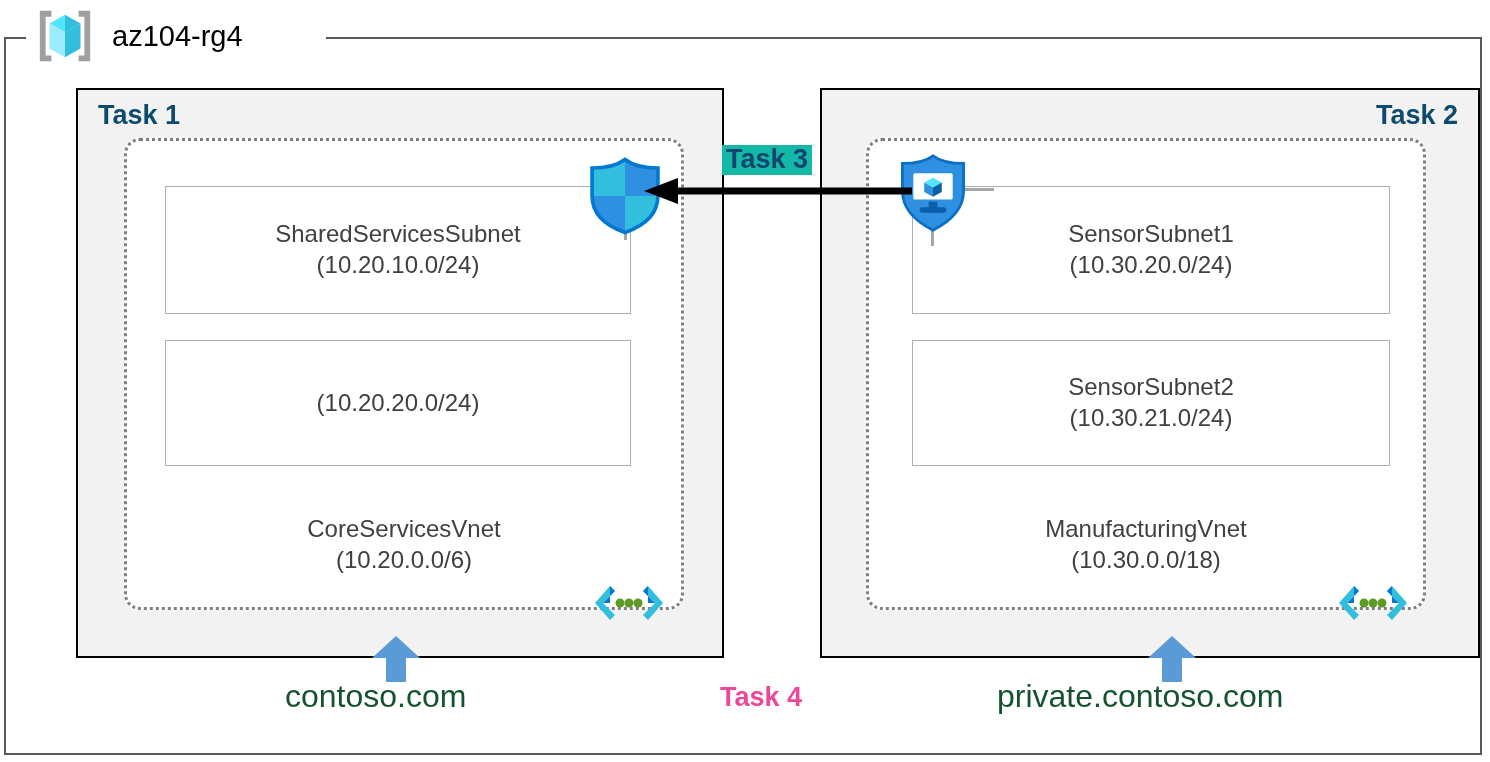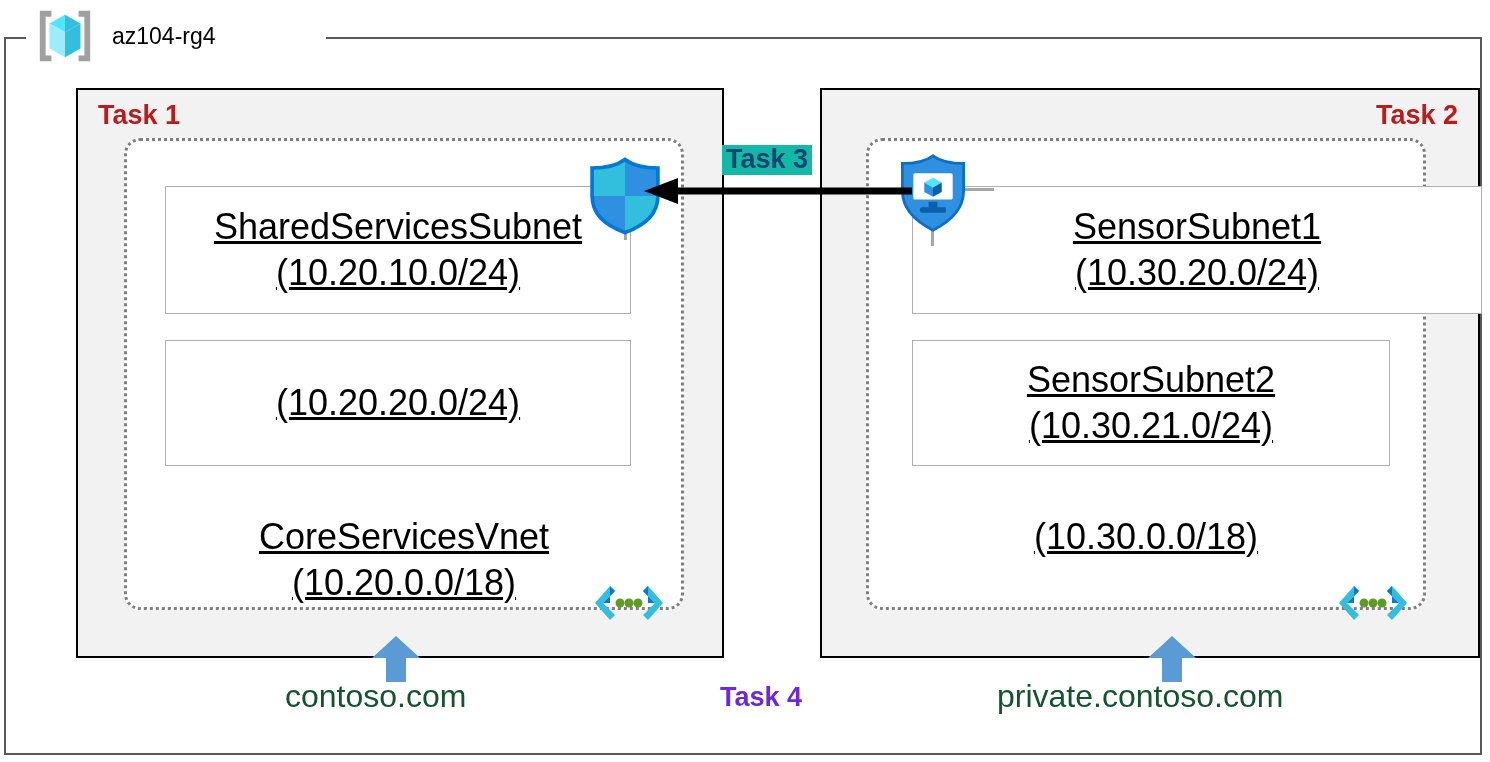--- a/index.html
+++ b/index.html
@@ -43,42 +43,42 @@
     display: flex;
     align-items: center;
     gap: 16px;
   }
   #rg-icon {
     width: 62px;
     height: 62px;
     display: block;
   }
   #rg-title {
-    font-size: 23px;
+    font-size: 29px;
     color: #000000;
     white-space: nowrap;
     line-height: 1;
   }
 
   
   .task-panel {
     position: absolute;
     background: #F2F2F2;
     border: 2px solid #000000;
     box-sizing: border-box;
   }
   #task-panel-left  { left: 76px;  top: 88px; width: 648px; height: 570px; }
   #task-panel-right { left: 820px; top: 88px; width: 660px; height: 570px; }
 
   .task-heading {
     position: absolute;
     top: 12px;
     font-size: 27px;
     font-weight: bold;
-    color: #b91c1c;
+    color: #0c4a6e;
     line-height: 1;
     white-space: nowrap;
   }
   .task-heading.left  { left: 20px; }
   .task-heading.right { right: 20px; }
 
   
   .vnet {
     position: absolute;
     background: #ffffff;
@@ -95,29 +95,28 @@
     background: #ffffff;
     border: 1px solid #AFAFAF;
     box-sizing: border-box;
     display: flex;
     flex-direction: column;
     align-items: center;
     justify-content: center;
   }
   .subnet .line,
   .vnet-label .line {
-    font-size: 36px;
+    font-size: 24px;
     line-height: 1.28;
-    color: #000000;
-    white-space: nowrap;
-    text-decoration: underline;
+    color: #404040;
+    white-space: nowrap;
   }
   #subnet-shared   { left: 165px; top: 186px; width: 466px; height: 128px; }
   #subnet-database { left: 165px; top: 340px; width: 466px; height: 126px; }
-  #subnet-sensor1  { left: 912px; top: 186px; width: 570px; height: 128px; }
+  #subnet-sensor1  { left: 912px; top: 186px; width: 478px; height: 128px; }
   #subnet-sensor2  { left: 912px; top: 340px; width: 478px; height: 126px; }
 
   
   .vnet-label {
     position: absolute;
     text-align: left;
     display: flex;
     flex-direction: column;
     align-items: center;
   }
@@ -196,21 +195,21 @@
   }
   #dns-label-left  { left: 285px; top: 680px; }
   #dns-label-right { left: 997px; top: 680px; }
 
   #task4-label {
     position: absolute;
     left: 720px;
     top: 684px;
     font-size: 27px;
     font-weight: bold;
-    color: #6d28d9;
+    color: #ec4899;
     line-height: 1;
     white-space: nowrap;
   }
 </style>
 </head>
 <body>
 
 <div id="rg-frame"></div>
 <div id="rg-legend-mask"></div>
 
@@ -242,21 +241,21 @@
   <div class="line">SharedServicesSubnet</div>
   <div class="line">(10.20.10.0/24)</div>
 </div>
 
 <div id="subnet-database" class="subnet">
   <div class="line">(10.20.20.0/24)</div>
 </div>
 
 <div id="vnet-label-left" class="vnet-label">
   <div class="line">CoreServicesVnet</div>
-  <div class="line">(10.20.0.0/18)</div>
+  <div class="line">(10.20.0.0/6)</div>
 </div>
 
 <svg id="vnet-icon-left" class="vnet-icon" viewBox="0 0 70 42">
   <path d="M16 4 L21 9 L9 21 L21 33 L16 38 L1 21 Z" fill="#32BEDD"></path>
   <path d="M54 4 L49 9 L61 21 L49 33 L54 38 L69 21 Z" fill="#32BEDD"></path>
   <path d="M16 4 L21 9 L9 21 L16 21 Z" fill="#0078D4"></path>
   <path d="M54 4 L49 9 L61 21 L54 21 Z" fill="#0078D4"></path>
   <circle cx="26" cy="21" r="4.5" fill="#5E9B24"></circle>
   <circle cx="35" cy="21" r="4.5" fill="#5E9B24"></circle>
   <circle cx="44" cy="21" r="4.5" fill="#5E9B24"></circle>
@@ -272,20 +271,21 @@
   <div class="line">SensorSubnet1</div>
   <div class="line">(10.30.20.0/24)</div>
 </div>
 
 <div id="subnet-sensor2" class="subnet">
   <div class="line">SensorSubnet2</div>
   <div class="line">(10.30.21.0/24)</div>
 </div>
 
 <div id="vnet-label-right" class="vnet-label">
+  <div class="line">ManufacturingVnet</div>
   <div class="line">(10.30.0.0/18)</div>
 </div>
 
 <svg id="vnet-icon-right" class="vnet-icon" viewBox="0 0 70 42">
   <path d="M16 4 L21 9 L9 21 L21 33 L16 38 L1 21 Z" fill="#32BEDD"></path>
   <path d="M54 4 L49 9 L61 21 L49 33 L54 38 L69 21 Z" fill="#32BEDD"></path>
   <path d="M16 4 L21 9 L9 21 L16 21 Z" fill="#0078D4"></path>
   <path d="M54 4 L49 9 L61 21 L54 21 Z" fill="#0078D4"></path>
   <circle cx="26" cy="21" r="4.5" fill="#5E9B24"></circle>
   <circle cx="35" cy="21" r="4.5" fill="#5E9B24"></circle>

